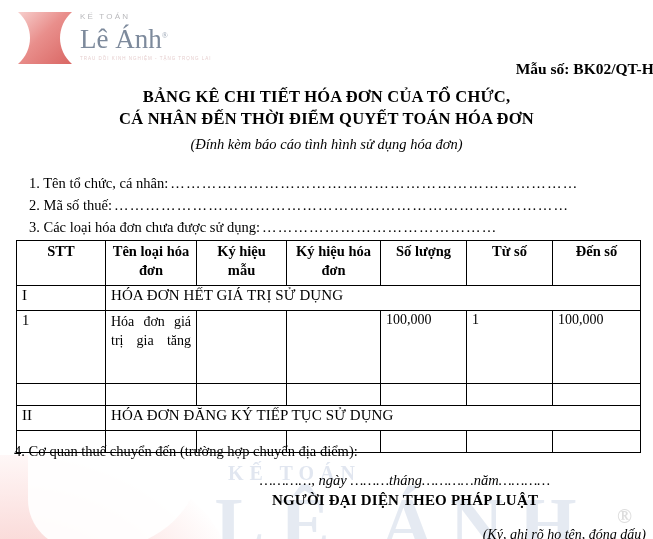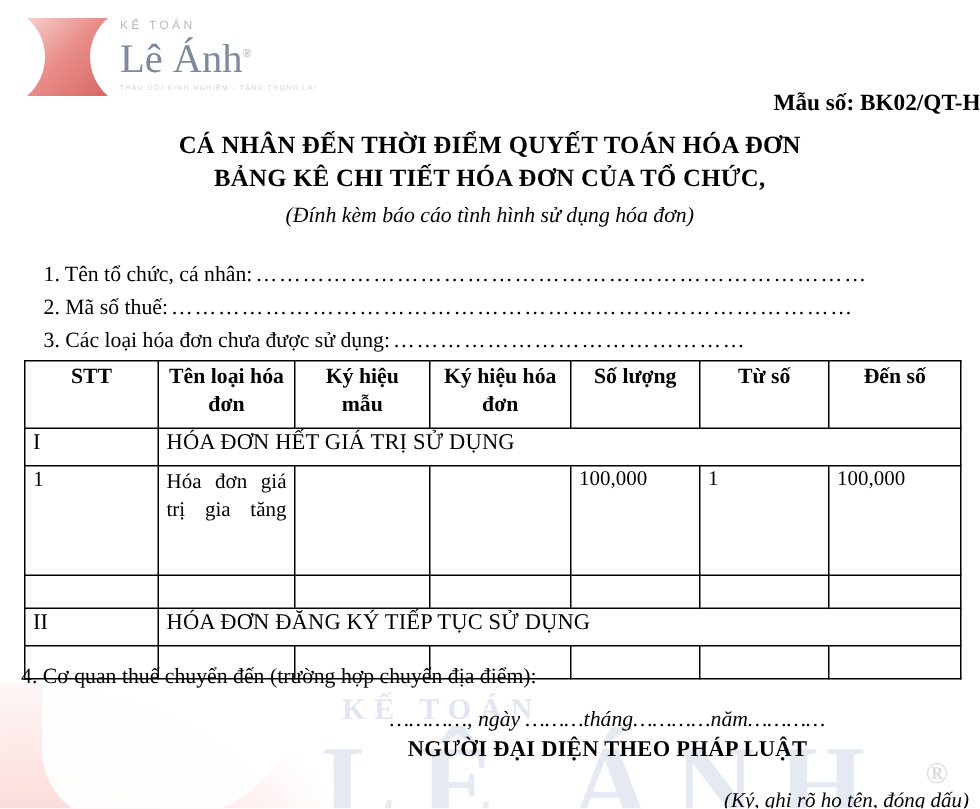--- a/index.html
+++ b/index.html
@@ -312,22 +312,22 @@
       <div class="logo-texts">
         <div class="logo-ketoan">KẾ TOÁN</div>
         <div class="logo-name"><span>Lê Ánh</span><span class="logo-reg">®</span></div>
         <div class="logo-tagline">TRAU DỒI KINH NGHIỆM - TẶNG TRỌNG LAI</div>
       </div>
     </div>
 
     <div class="form-code">Mẫu số: BK02/QT-HĐG</div>
 
     <div class="title-block">
+      <div class="title-line">BẢNG KÊ CHI TIẾT HÓA ĐƠN CỦA TỔ CHỨC,</div>
       <div class="title-line">CÁ NHÂN ĐẾN THỜI ĐIỂM QUYẾT TOÁN HÓA ĐƠN</div>
-      <div class="title-line">BẢNG KÊ CHI TIẾT HÓA ĐƠN CỦA TỔ CHỨC,</div>
       <div class="subtitle">(Đính kèm báo cáo tình hình sử dụng hóa đơn)</div>
     </div>
 
     <div class="fields">
       <div class="field-row">
         <span class="field-label">1. Tên tổ chức, cá nhân:</span>
         <span class="dots">……………………………………………………………………</span>
       </div>
       <div class="field-row">
         <span class="field-label">2. Mã số thuế:</span>

